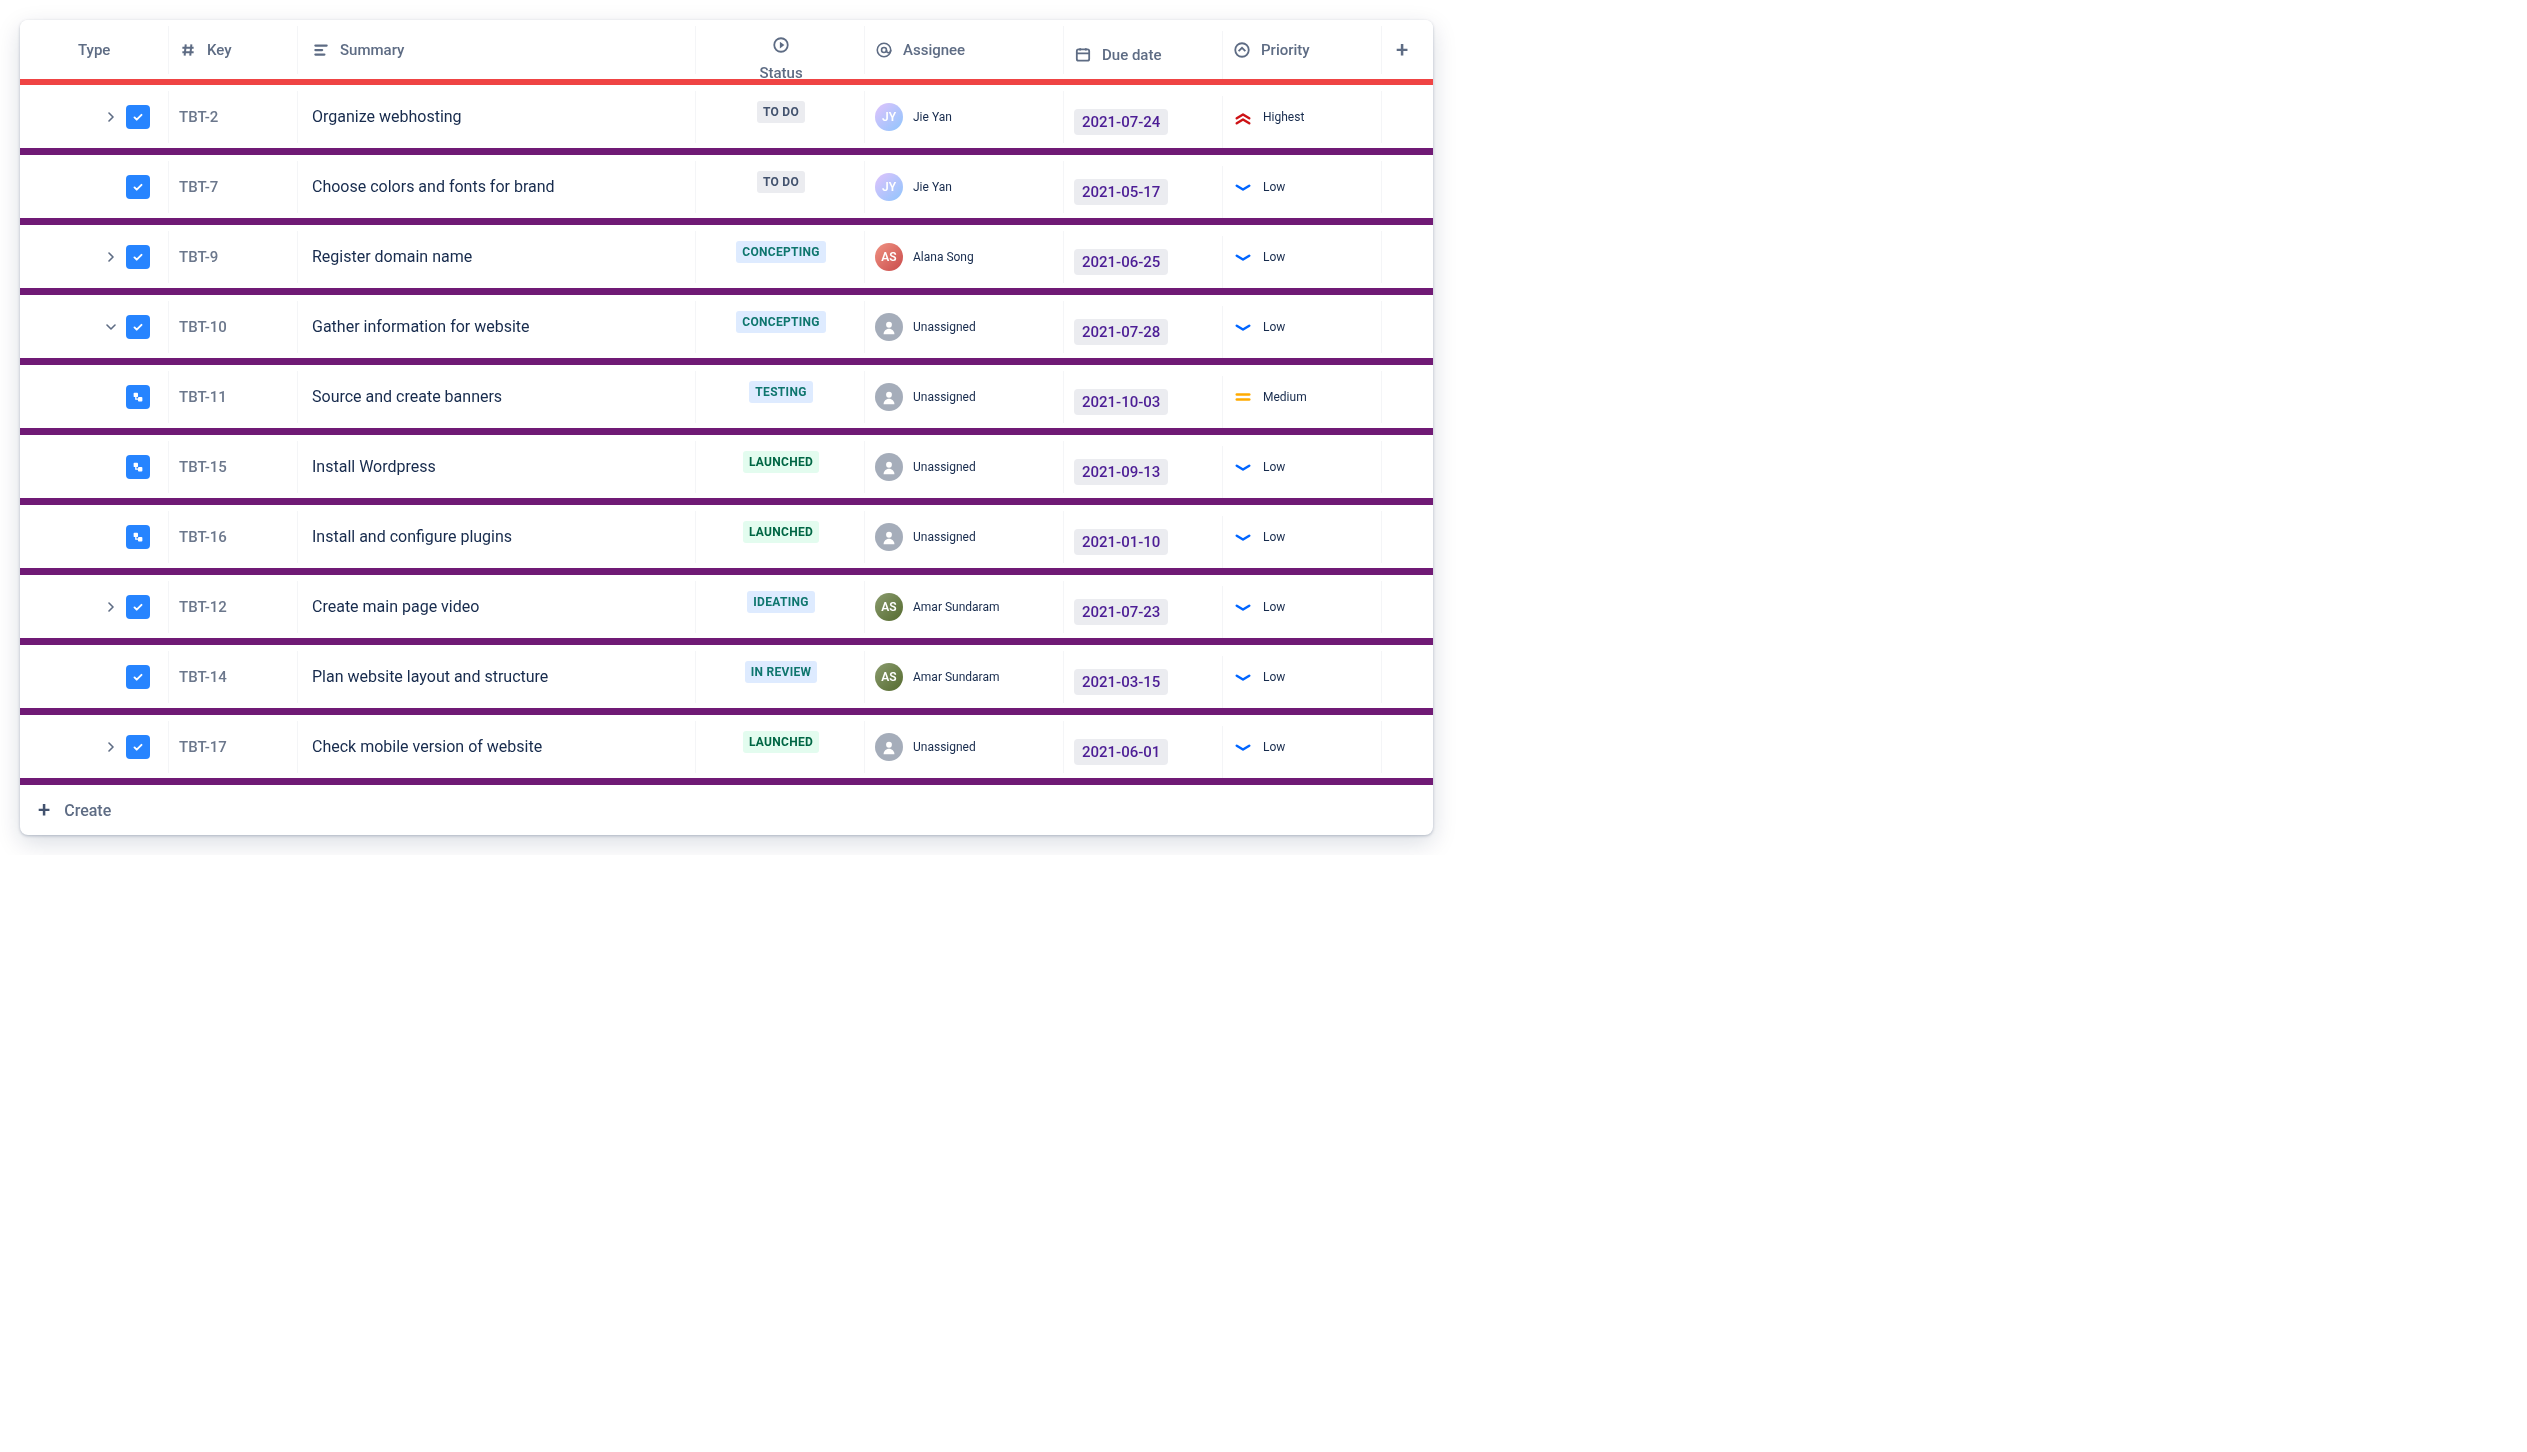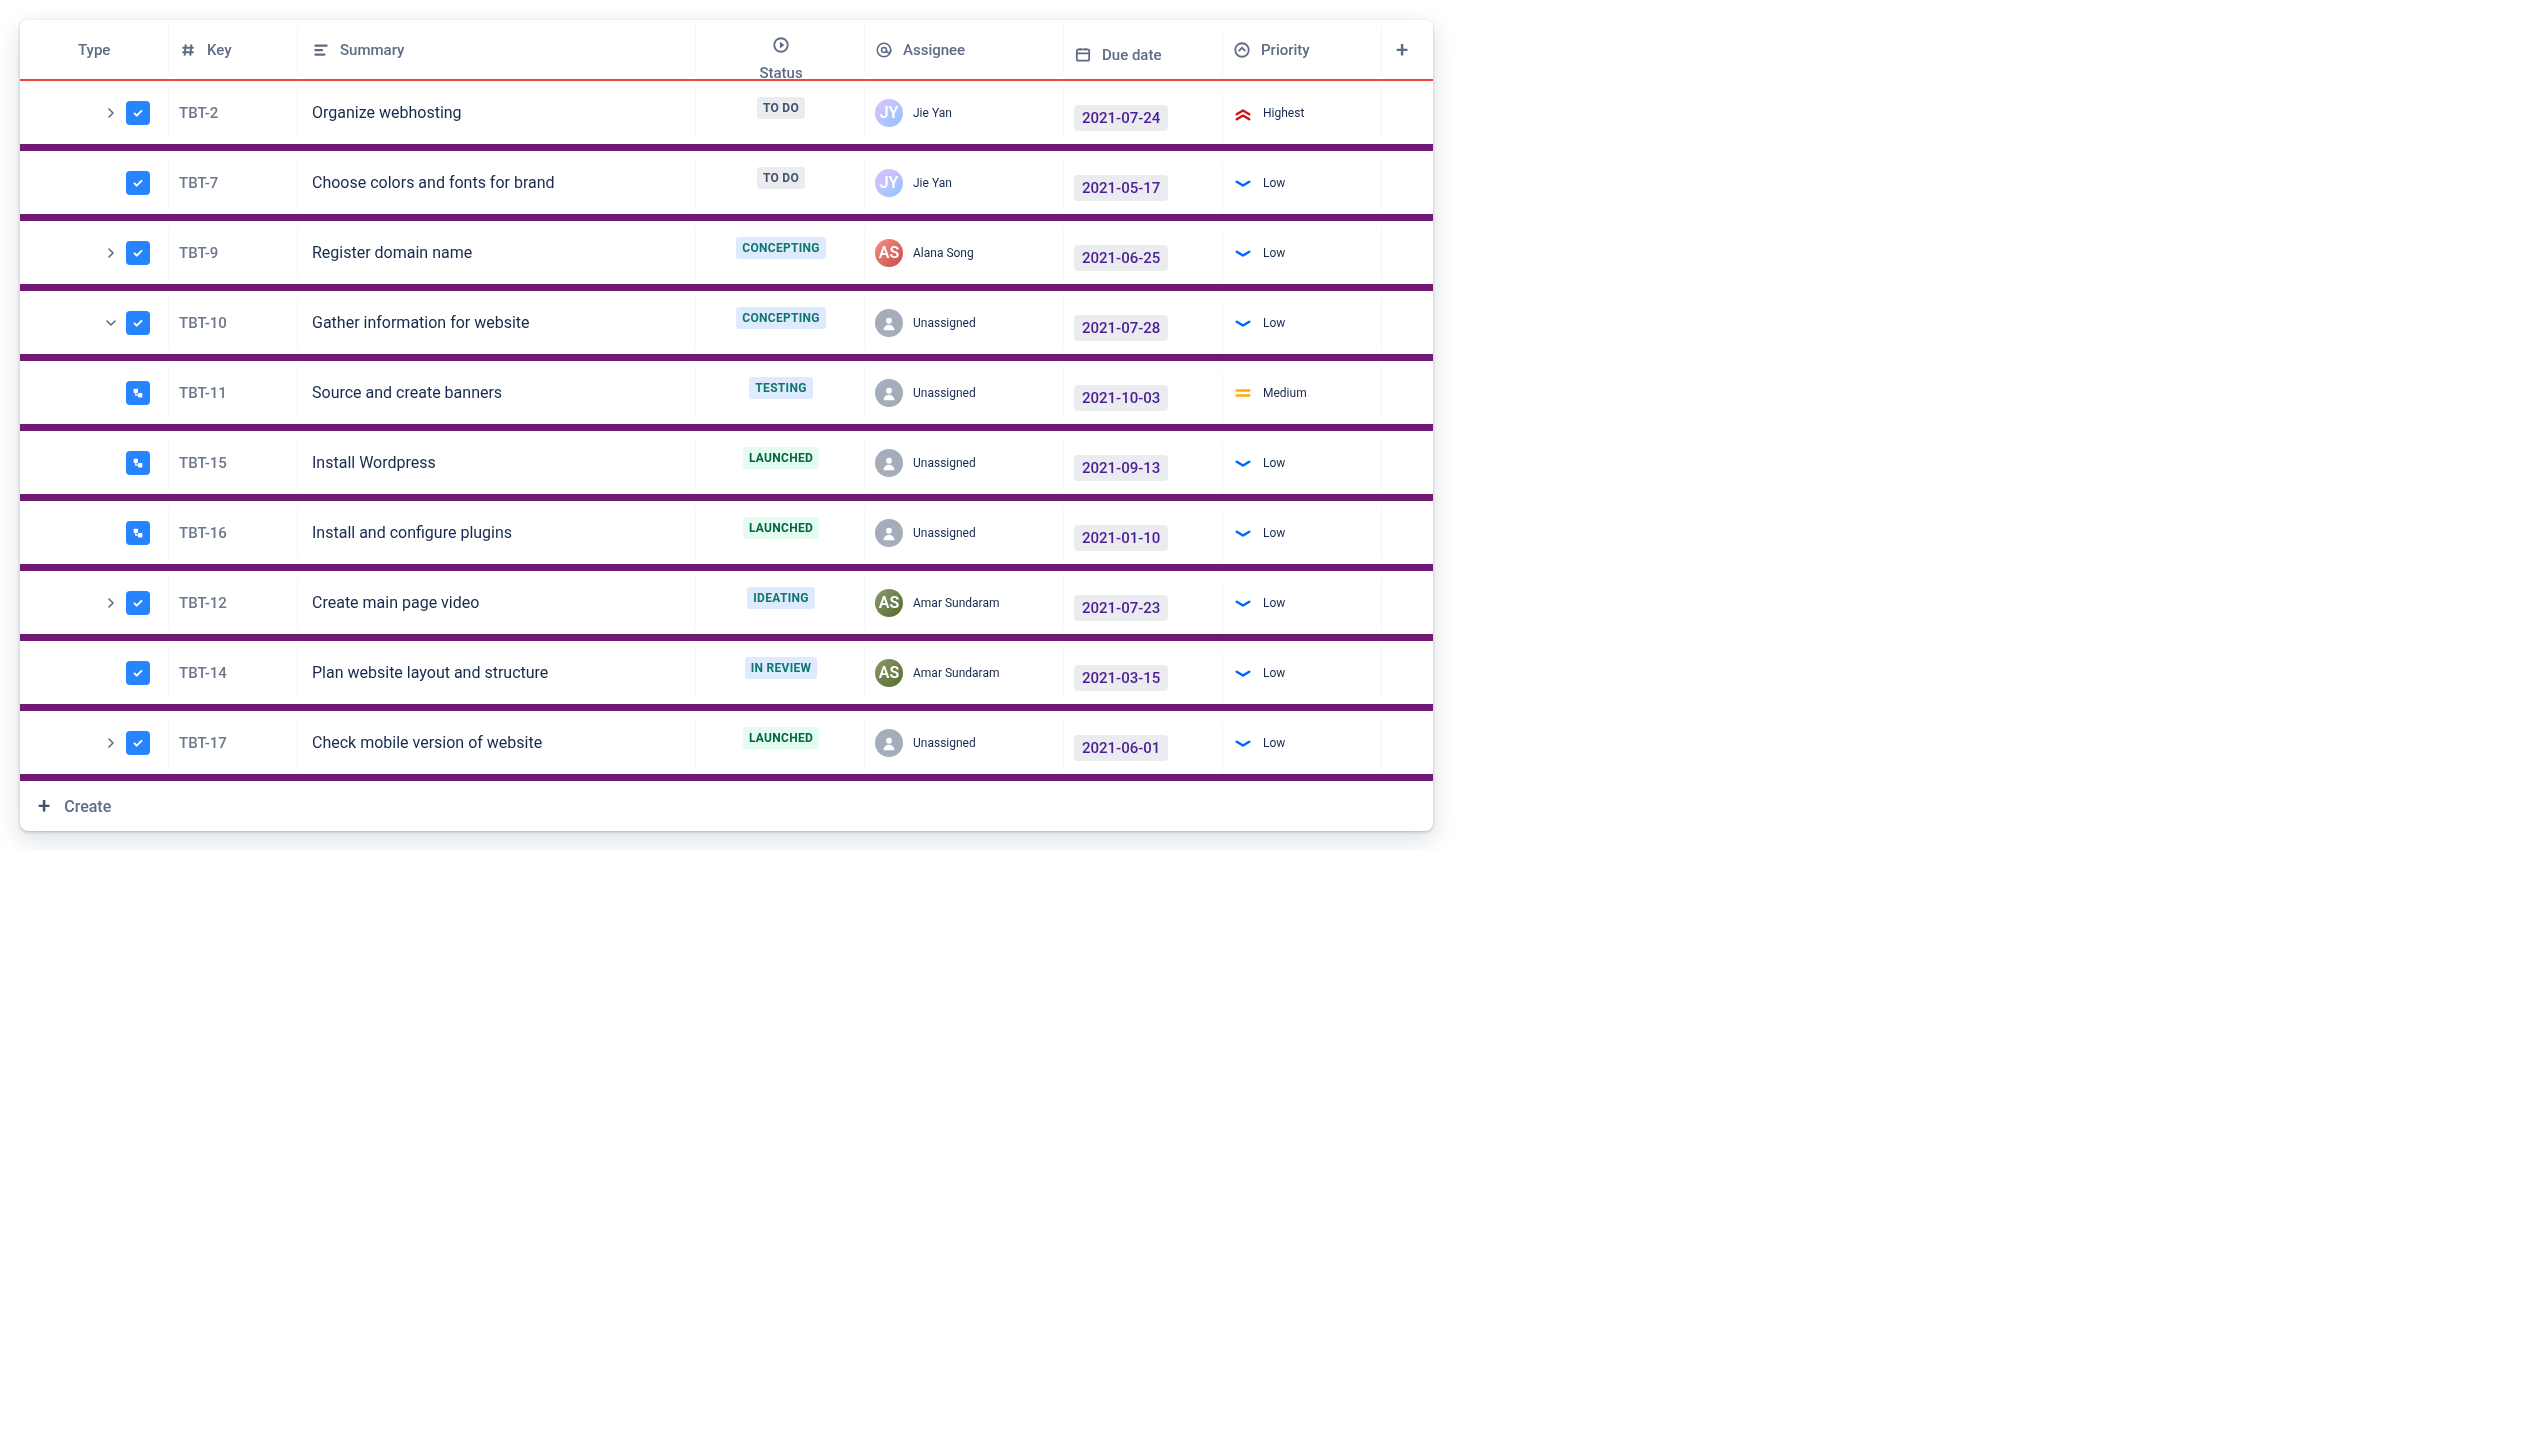--- a/index.html
+++ b/index.html
@@ -20,21 +20,21 @@
   .row {
     display: flex;
     align-items: center;
     border-bottom: 7px solid #701a75;
     min-height: 52px;
   }
   .header-row {
     background: #fff;
     color: #5E6C84;
     font-weight: 500;
-    border-bottom: 2px solid #ef4444;
+    border-bottom: 6px solid #ef4444;
   }
   .cell {
     display: flex;
     align-items: center;
     padding: 10px 8px;
     border-right: 1px solid #F4F5F7;
     height: 52px;
   }
   .cell:last-child { border-right: none; }
   .col-type { width: 149px; padding-left: 20px; justify-content: flex-end; padding-right: 18px; gap: 6px;}
@@ -68,21 +68,21 @@
     padding: 4px 6px; border-radius: 3px; text-transform: uppercase;
     white-space: nowrap;
   }
   .lozenge.todo { background: #EBECF0; color: #42526E; }
   .lozenge.inprogress { background: #DEEBFF; color: #0f766e; }
   .lozenge.done { background: #E3FCEF; color: #006644; }
 
   .avatar {
     width: 28px; height: 28px; border-radius: 50%; flex-shrink:0;
     display: inline-flex; align-items: center; justify-content: center;
-    font-size: 16px; font-weight: 600; color: #fff;
+    font-size: 12px; font-weight: 600; color: #fff;
   }
   .avatar.unassigned { background: #A5ADBA; }
   .avatar.jie { background: linear-gradient(135deg,#e0c3fc,#8ec5fc); }
   .avatar.alana { background: linear-gradient(135deg,#f09383,#c94b4b); }
   .avatar.amar { background: linear-gradient(135deg,#8a9b6e,#556b2f); }
   .avatar svg { width: 18px; height: 18px; color: #fff;}
   .assignee-name { color: #172B4D; font-size: 12px;}
 
   .date-badge {
     background: #EBECF0; color: #4c1d95; font-size: 15px; font-weight: 500;

